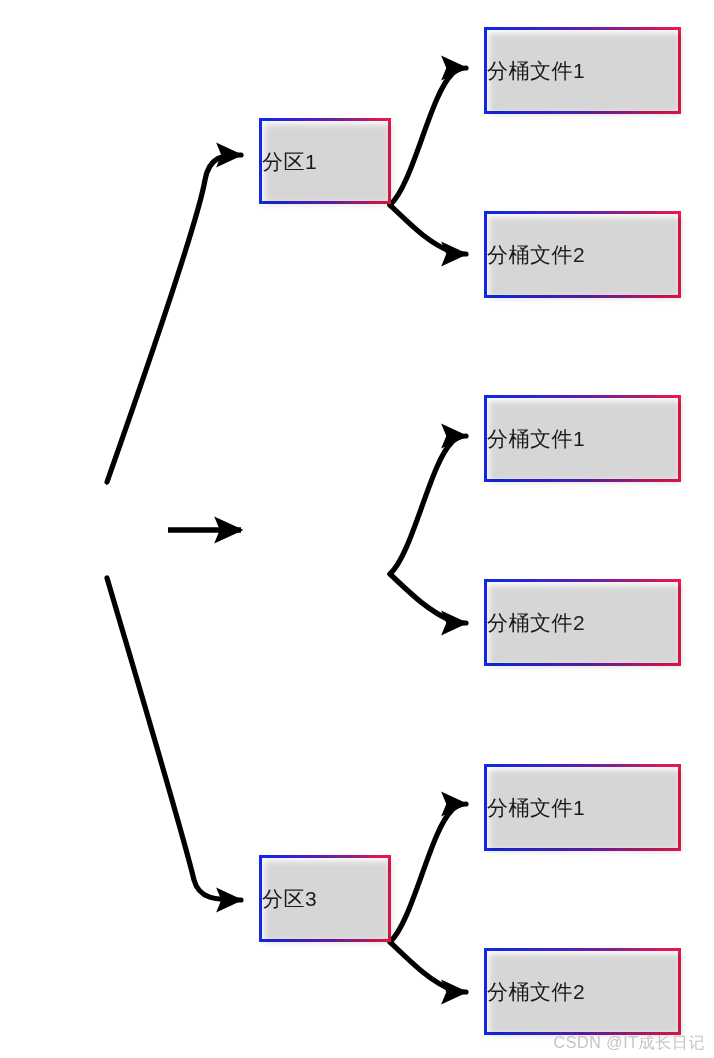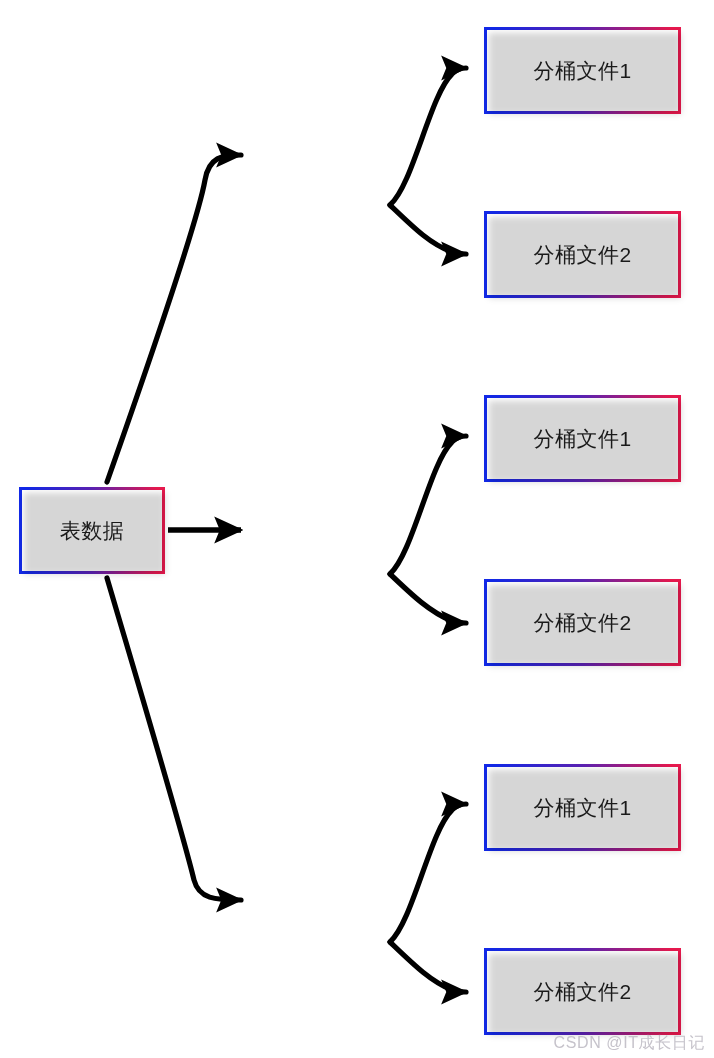--- a/index.html
+++ b/index.html
@@ -27,21 +27,21 @@
   }
   .node {
     position: absolute;
     box-sizing: border-box;
     background: #ffffff;
     border-style: solid;
     border-width: 3px;
     border-image: linear-gradient(to right, #1229e8 0%, #1229e8 4%, #5b22b4 50%, #e8194e 96%, #e8194e 100%) 1;
     display: flex;
     align-items: center;
-    justify-content: center;
+    justify-content: flex-start;
     z-index: 3;
   }
   .node::after {
     content: "";
     position: absolute;
     left: 2px;
     top: 3px;
     right: -3px;
     bottom: -3px;
     background: rgba(0,0,0,0.16);
@@ -100,24 +100,27 @@
 
     <path d="M 390,574 C 413,553 430,463 452,442 C 457,437 461,436 466,436" fill="none" stroke="#000000" stroke-width="5.2" stroke-linecap="round" marker-end="url(#arrow)"></path>
 
     <path d="M 390,574 C 413,596 430,612 452,621 C 457,623 461,623 466,623" fill="none" stroke="#000000" stroke-width="5.2" stroke-linecap="round" marker-end="url(#arrow)"></path>
 
     <path d="M 390,942 C 413,921 430,831 452,810 C 457,805 461,804 466,804" fill="none" stroke="#000000" stroke-width="5.2" stroke-linecap="round" marker-end="url(#arrow)"></path>
 
     <path d="M 390,942 C 413,964 430,981 452,990 C 457,992 461,992 466,992" fill="none" stroke="#000000" stroke-width="5.2" stroke-linecap="round" marker-end="url(#arrow)"></path>
   </svg>
 
-  <div class="node" id="node-table">
-    <span class="node-label">表数据</span>
+
+  <div class="node" id="node-part-1">
+    <span class="node-label">分区1</span>
   </div>
-
+  <div class="node" id="node-part-3">
+    <span class="node-label">分区3</span>
+  </div>
 
   <div class="node" id="node-b-1-1">
     <span class="node-label">分桶文件1</span>
   </div>
   <div class="node" id="node-b-1-2">
     <span class="node-label">分桶文件2</span>
   </div>
   <div class="node" id="node-b-2-1">
     <span class="node-label">分桶文件1</span>
   </div>

